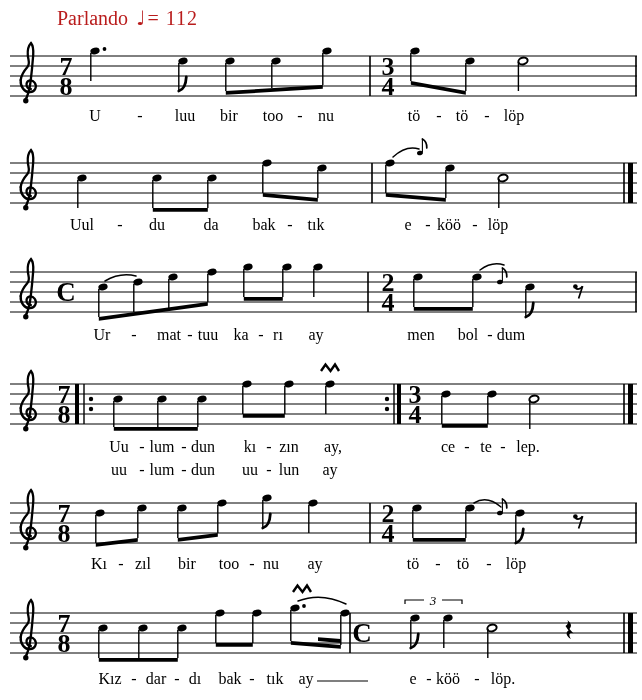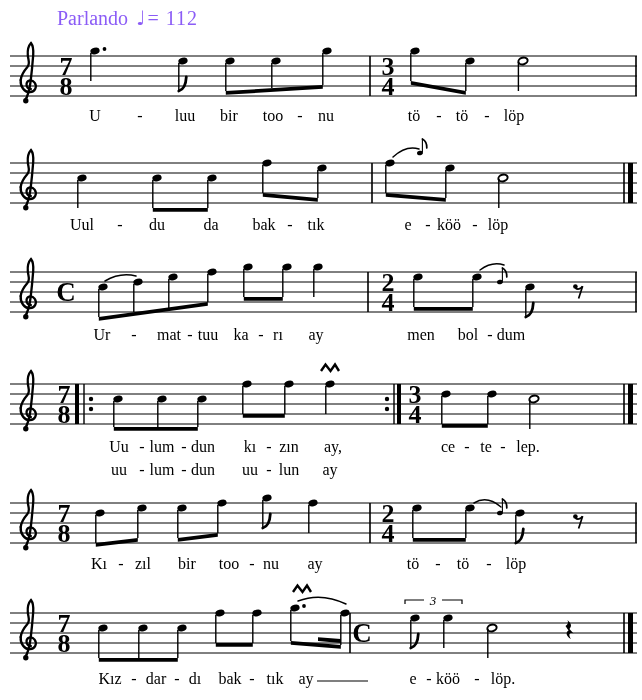--- a/index.html
+++ b/index.html
@@ -1,18 +1,18 @@
 <!DOCTYPE html>
 <html><head>
 <meta charset="utf-8">
 <style>
   html,body{margin:0;padding:0;background:#ffffff;}
   #page{position:relative;width:642px;height:700px;background:#ffffff;overflow:hidden;
         font-family:"Liberation Serif",serif;}
-  #tempo{position:absolute;left:57px;top:6px;font-size:20px;color:#8b5cf6;white-space:nowrap;}
+  #tempo{position:absolute;left:57px;top:6px;font-size:20px;color:#b91c1c;white-space:nowrap;}
   #tempo .nq{font-family:"DejaVu Sans",sans-serif;font-size:20px;margin-left:8px;}
   #tempo .tv{font-size:20px;margin-left:2px;letter-spacing:1px;}
   svg{position:absolute;left:0;top:0;}
   text{fill:#000;}
 </style>
 </head>
 <body>
 
 <div id="page">
   <div id="tempo">

